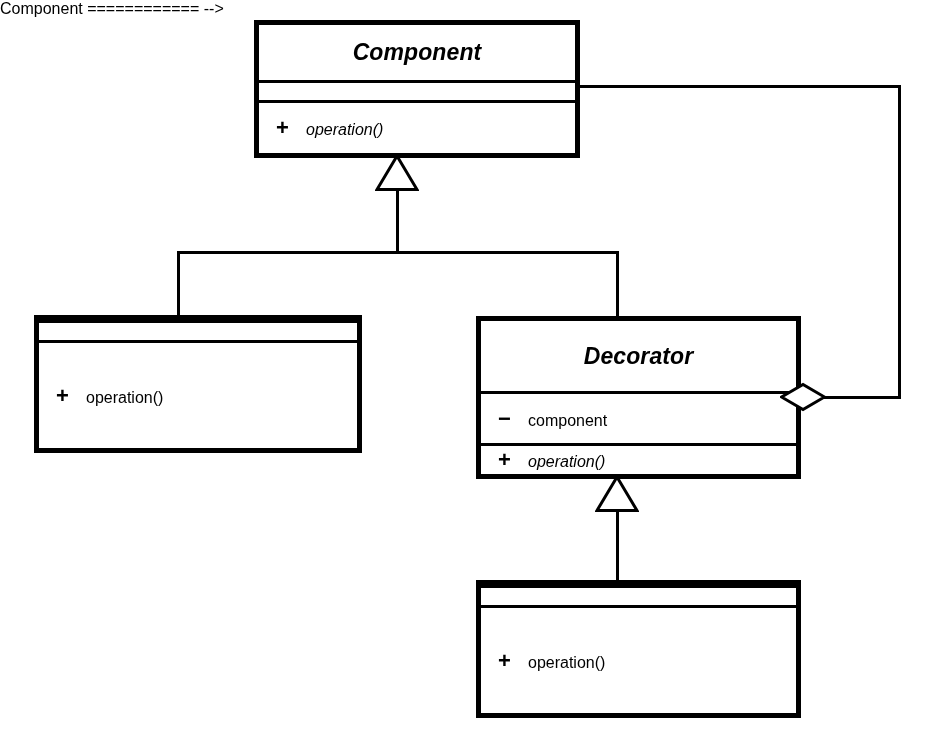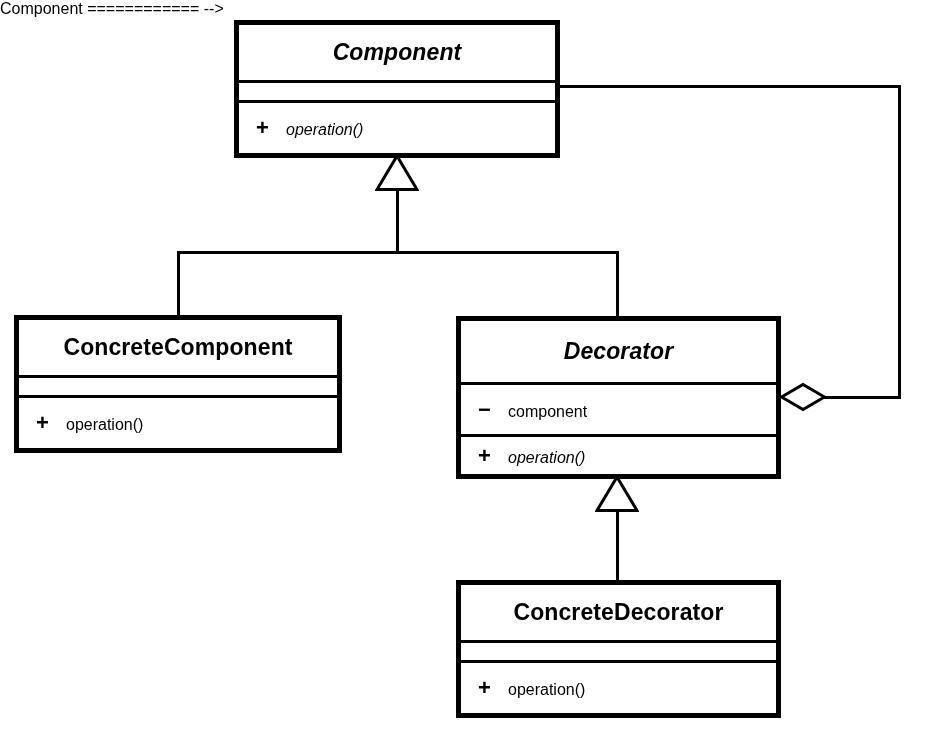--- a/index.html
+++ b/index.html
@@ -21,20 +21,21 @@
   }
   
   .uml-class {
     position: absolute;
     box-sizing: border-box;
     background: #c2410c;
     border: 5px solid #000000;
     display: flex;
     flex-direction: column;
     z-index: 3;
+    margin-left: 20px;
   }
   .uml-compartment {
     box-sizing: border-box;
     background: #ffffff;
     display: flex;
     align-items: center;
     overflow: hidden;
   }
   .uml-compartment.name-compartment {
     justify-content: center;
@@ -137,56 +138,50 @@
     <div class="uml-compartment divider-top" style="flex:1;">
       <div class="member-row">
         <span class="member-visibility">+</span>
         <span class="member-name abstract">operation()</span>
       </div>
     </div>
   </div>
 
   
   <div class="uml-class" style="left:14px; top:315px; width:328px; height:138px;">
-    <div class="uml-compartment name-compartment" style="height:55px;">
-      <span class="class-title">ConcreteComponent</span>
-    </div>
     <div class="uml-compartment empty-compartment divider-top" style="height:20px;"></div>
     <div class="uml-compartment divider-top" style="flex:1;">
       <div class="member-row">
         <span class="member-visibility">+</span>
         <span class="member-name">operation()</span>
       </div>
     </div>
   </div>
 
   
   <div class="uml-class" style="left:456px; top:316px; width:325px; height:163px;">
-    <div class="uml-compartment name-compartment" style="height:61px;">
+    <div class="uml-compartment name-compartment" style="height:70px;">
       <span class="class-title abstract">Decorator</span>
     </div>
     <div class="uml-compartment divider-top" style="height:52px;">
       <div class="member-row">
         <span class="member-visibility">−</span>
         <span class="member-name">component</span>
       </div>
     </div>
     <div class="uml-compartment divider-top" style="flex:1;">
       <div class="member-row">
         <span class="member-visibility">+</span>
         <span class="member-name abstract">operation()</span>
       </div>
     </div>
   </div>
 
   
   <div class="uml-class" style="left:456px; top:580px; width:325px; height:138px;">
-    <div class="uml-compartment name-compartment" style="height:55px;">
-      <span class="class-title">ConcreteDecorator</span>
-    </div>
     <div class="uml-compartment empty-compartment divider-top" style="height:20px;"></div>
     <div class="uml-compartment divider-top" style="flex:1;">
       <div class="member-row">
         <span class="member-visibility">+</span>
         <span class="member-name">operation()</span>
       </div>
     </div>
   </div>
 
 </div>

